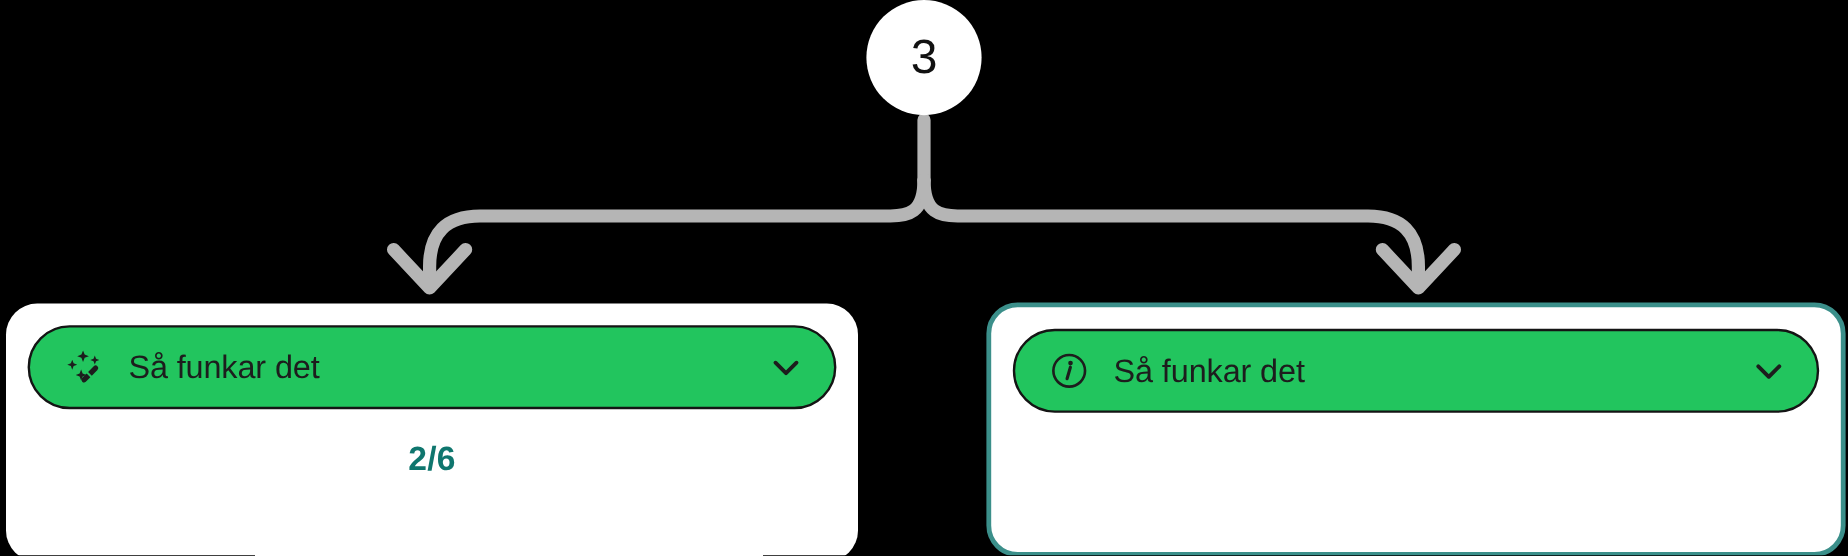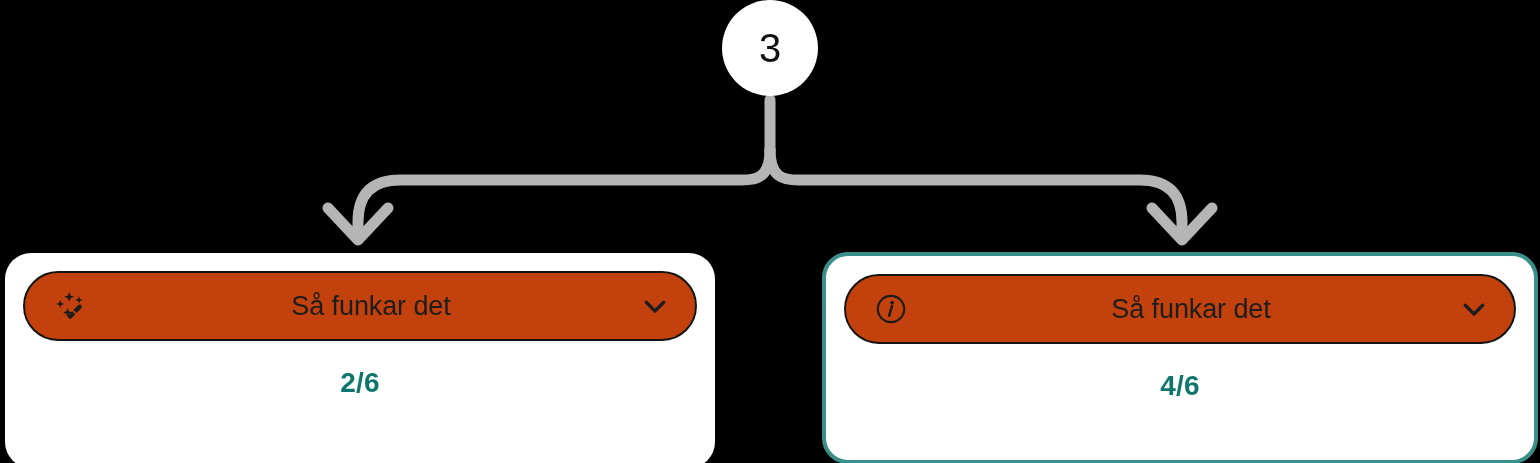--- a/index.html
+++ b/index.html
@@ -83,25 +83,24 @@
     box-sizing: border-box;
   }
 
   
   .pill {
     display: flex;
     align-items: center;
     height: 70px;
     border: 2px solid #141414;
     border-radius: 36px;
-    background: #c2410c;
+    background: #22c55e;
     box-sizing: border-box;
     padding: 0 24px 0 28px;
-    gap: 16px;
-    text-align: center;
+    gap: 4px;
   }
   .pill .lead-icon {
     flex: 0 0 auto;
     width: 34px;
     height: 34px;
     display: flex;
     align-items: center;
     justify-content: center;
     color: #1d1d1d;
   }
@@ -201,17 +200,16 @@
           </svg>
         </span>
         <span class="pill-label">Så funkar det</span>
         <span class="chev">
           <svg width="30" height="30" viewBox="0 0 24 24" fill="none" stroke="currentColor" stroke-width="2.6" stroke-linecap="round" stroke-linejoin="round">
             <path d="M5 9 L12 16 L19 9"></path>
           </svg>
         </span>
       </div>
 
-      <div class="counter">4/6</div>
     </div>
   </div>
 
 </div>
 
 </body></html>

